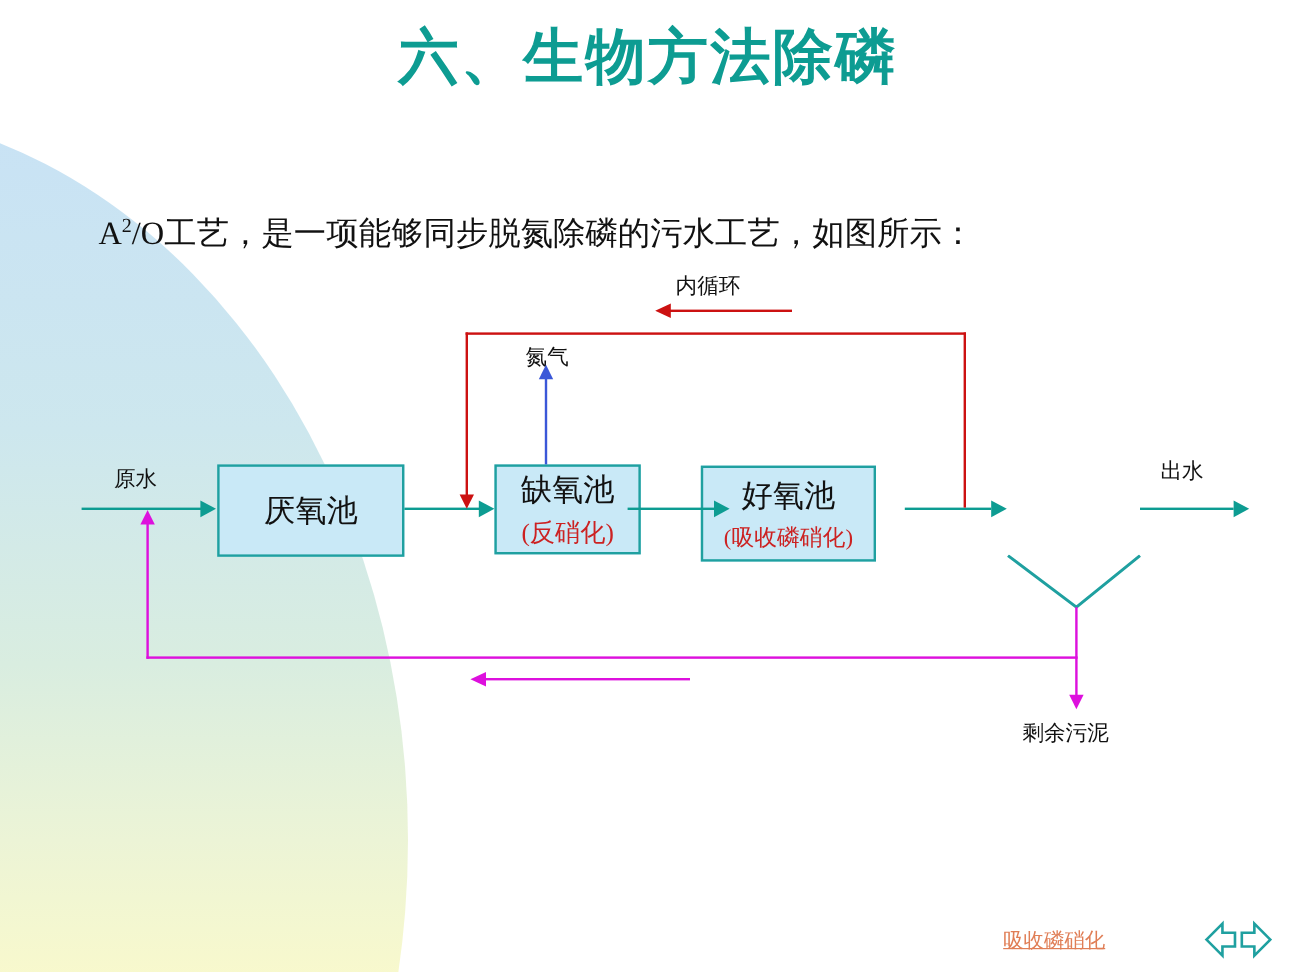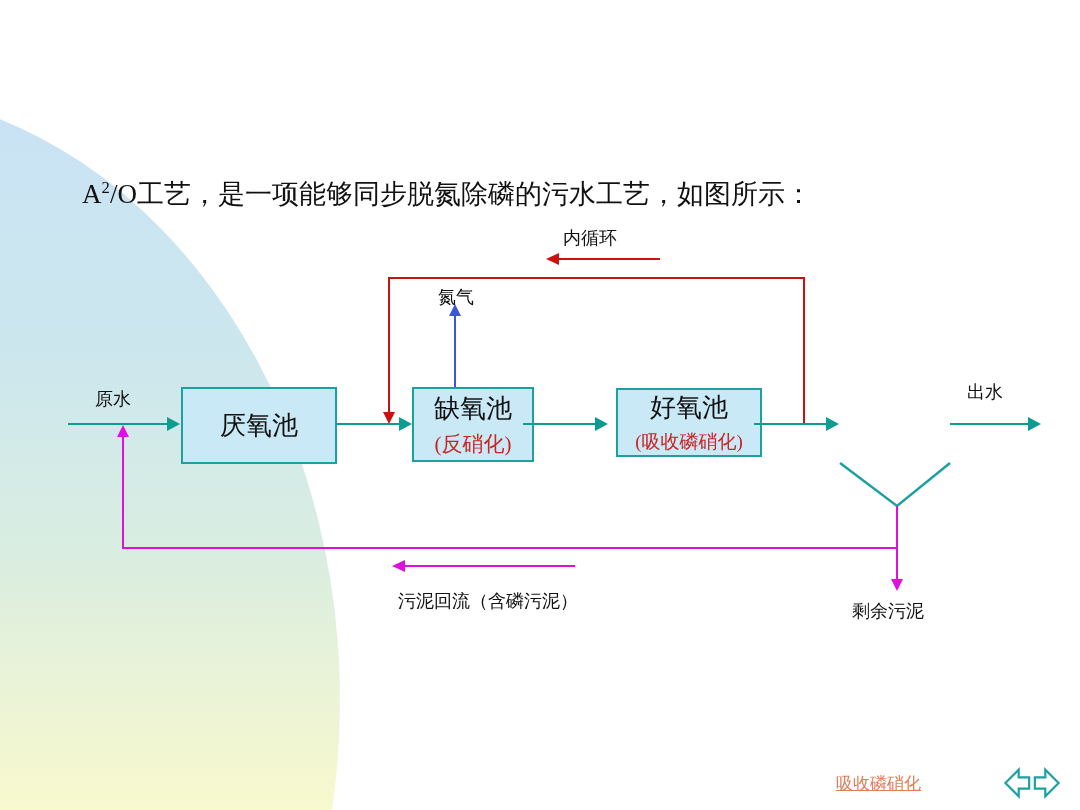--- a/index.html
+++ b/index.html
@@ -39,41 +39,41 @@
   .nav-icons{position:absolute;left:1000px;top:764px;width:64px;height:38px;cursor:pointer;}
 </style>
 </head>
 <body>
 
 <div class="slide">
   <div class="bg-ellipse"></div>
 
   <div class="layer">
 
+    <h1 class="title">六、生物方法除磷</h1>
 
 
     <div class="body-line">
       <span>A</span><sup>2</sup><span>/O工艺，是一项能够同步脱氮除磷的污水工艺，如图所示：</span>
     </div>
 
     <div class="lbl" style="left:95px;top:387px;">原水</div>
     <div class="lbl" style="left:967px;top:380px;">出水</div>
     <div class="lbl" style="left:563px;top:226px;">内循环</div>
     <div class="lbl" style="left:438px;top:285px;">氮气</div>
-    <div class="lbl" style="left:398px;top:589px;">污泥回流（含磷污泥）</div>
     <div class="lbl" style="left:852px;top:599px;">剩余污泥</div>
 
     <div class="tank" style="left:181px;top:387px;width:156px;height:77px;">
       <div class="tname">厌氧池</div>
     </div>
     <div class="tank" style="left:412px;top:387px;width:122px;height:75px;">
       <div class="tname">缺氧池</div>
       <div class="tnote">(反硝化)</div>
     </div>
-    <div class="tank" style="left:616px;top:388px;width:146px;height:69px;">
+    <div class="tank" style="left:584px;top:388px;width:146px;height:80px;">
       <div class="tname">好氧池</div>
       <div class="tnote" style="font-size:19px;">(吸收磷硝化)</div>
     </div>
     <svg class="hfunnel" style="position:absolute;left:838px;top:462px;" width="114" height="48">
       <polyline points="2,1 59,44 112,1" fill="#ffffff" stroke="#1fa0a0" stroke-width="2.5"></polyline>
     </svg>
 
     <div class="hline c-teal" style="left:68px;top:423px;width:100px;"></div>
     <div class="ah ar-right-teal" style="left:167px;top:417px;"></div>
     <div class="hline c-teal" style="left:337px;top:423px;width:63px;"></div>

